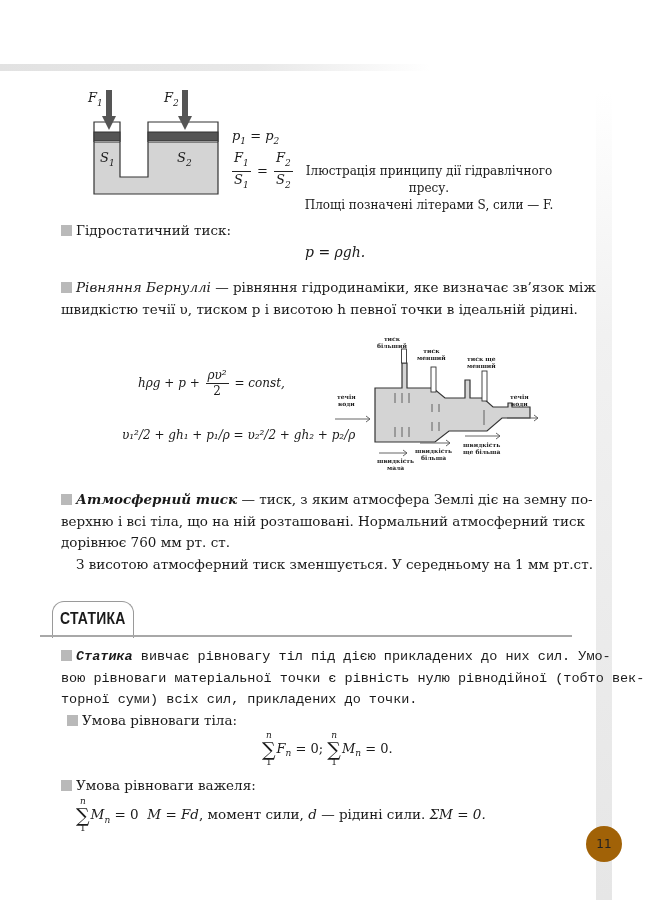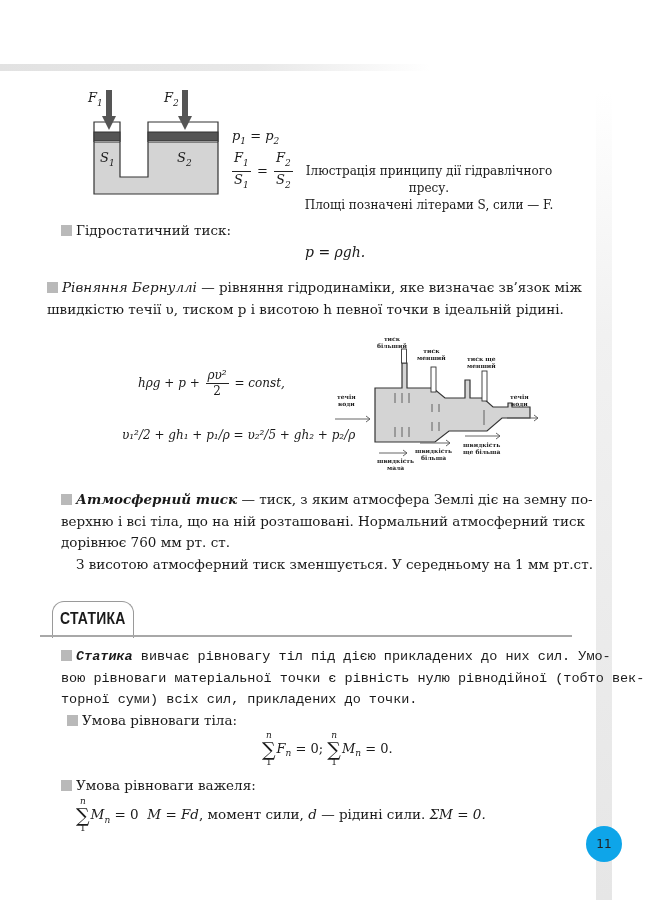--- a/index.html
+++ b/index.html
@@ -3,21 +3,21 @@
 <meta charset="utf-8">
 <style>
   html, body { margin:0; padding:0; }
   body { width:650px; height:900px; background:#ffffff; position:relative; overflow:hidden;
          font-family:"DejaVu Serif", serif; color:#1a1a1a; }
   .top-band { position:absolute; left:0; top:64px; width:430px; height:7px;
               background:linear-gradient(to right,#e2e2e2 0%,#e8e8e8 60%,#ffffff 100%); }
   .side-band { position:absolute; left:596px; top:92px; width:16px; height:808px;
                background:linear-gradient(to bottom,#ffffff 0%,#f1f1f1 30%,#e6e6e6 100%); }
   .page-num-wrap { position:absolute; left:586px; top:826px; width:36px; height:36px; border-radius:18px;
-                   background:#0ea5e9; display:flex; align-items:center; justify-content:center; }
+                   background:#a16207; display:flex; align-items:center; justify-content:center; }
   .page-num { font-family:"DejaVu Sans", sans-serif; font-size:12px; color:#222; }
 
   .abs { position:absolute; }
   .para { font-size:13.5px; line-height:21.5px; white-space:nowrap; }
   .bullet { display:inline-block; width:11px; height:11px; background:#b9b9b9; margin-right:4px; vertical-align:-1px; }
   .it { font-style:italic; }
   .bi { font-style:italic; font-weight:bold; }
   .math { font-family:"DejaVu Serif", serif; font-style:italic; }
   .caption { font-size:12px; line-height:17px; text-align:center; }
 
@@ -87,32 +87,32 @@
 <div class="abs caption" style="left:294px;top:163px;width:270px;">
   <div>Ілюстрація принципу дії гідравлічного пресу.</div>
   <div>Площі позначені літерами S, сили — F.</div>
 </div>
 
 <div class="abs para" style="left:61px;top:220px;">
   <span class="bullet"></span><span>Гідростатичний тиск:</span>
 </div>
 <div class="abs math" style="left:305px;top:244px;font-size:14px;">p = ρgh.</div>
 
-<div class="abs para" style="left:47px;top:277px;">
+<div class="abs para" style="left:61px;top:277px;">
   <div><span class="bullet"></span><span class="it">Рівняння Бернуллі</span><span> — рівняння гідродинаміки, яке визначає зв’язок між</span></div>
   <div>швидкістю течії υ, тиском p і висотою h певної точки в ідеальній рідині.</div>
 </div>
 
 <div class="abs math" style="left:138px;top:368px;font-size:12px;">
   <span>hρg + p + </span><span class="frac">
       <span class="num">ρυ²</span>
       <span class="den" style="font-style:normal">2</span>
     </span><span> = const,</span>
 </div>
-<div class="abs math" style="left:122px;top:428px;font-size:12px;">υ₁²/2 + gh₁ + p₁/ρ = υ₂²/5 + gh₂ + p₂/ρ</div>
+<div class="abs math" style="left:122px;top:428px;font-size:12px;">υ₁²/2 + gh₁ + p₁/ρ = υ₂²/2 + gh₂ + p₂/ρ</div>
 
 <div class="abs" style="left:335px;top:335px;width:205px;height:135px;">
   <svg width="205" height="135" viewBox="0 0 205 135">
     <path d="M40 53 H67 V28 H72 V53 H98 L110 63 H130 V45 H135 V63 H148 L158 72 H173 V68 H177 V72 H195 V83 H167 L152 96 H114 L100 107 H40 Z" fill="#d4d4d4" stroke="#333" stroke-width="1.2"></path>
     <rect x="66.5" y="14" width="5" height="14" fill="#fff" stroke="#333" stroke-width="0.9"></rect>
     <rect x="96" y="32" width="5" height="25" fill="#fff" stroke="#333" stroke-width="0.9"></rect>
     <rect x="147" y="36" width="5" height="30" fill="#fff" stroke="#333" stroke-width="0.9"></rect>
     <g stroke="#555" stroke-width="0.9" fill="none">
       <line x1="0" y1="84" x2="35" y2="84"></line>
         <polyline points="31,81 35,84 31,87"></polyline>

